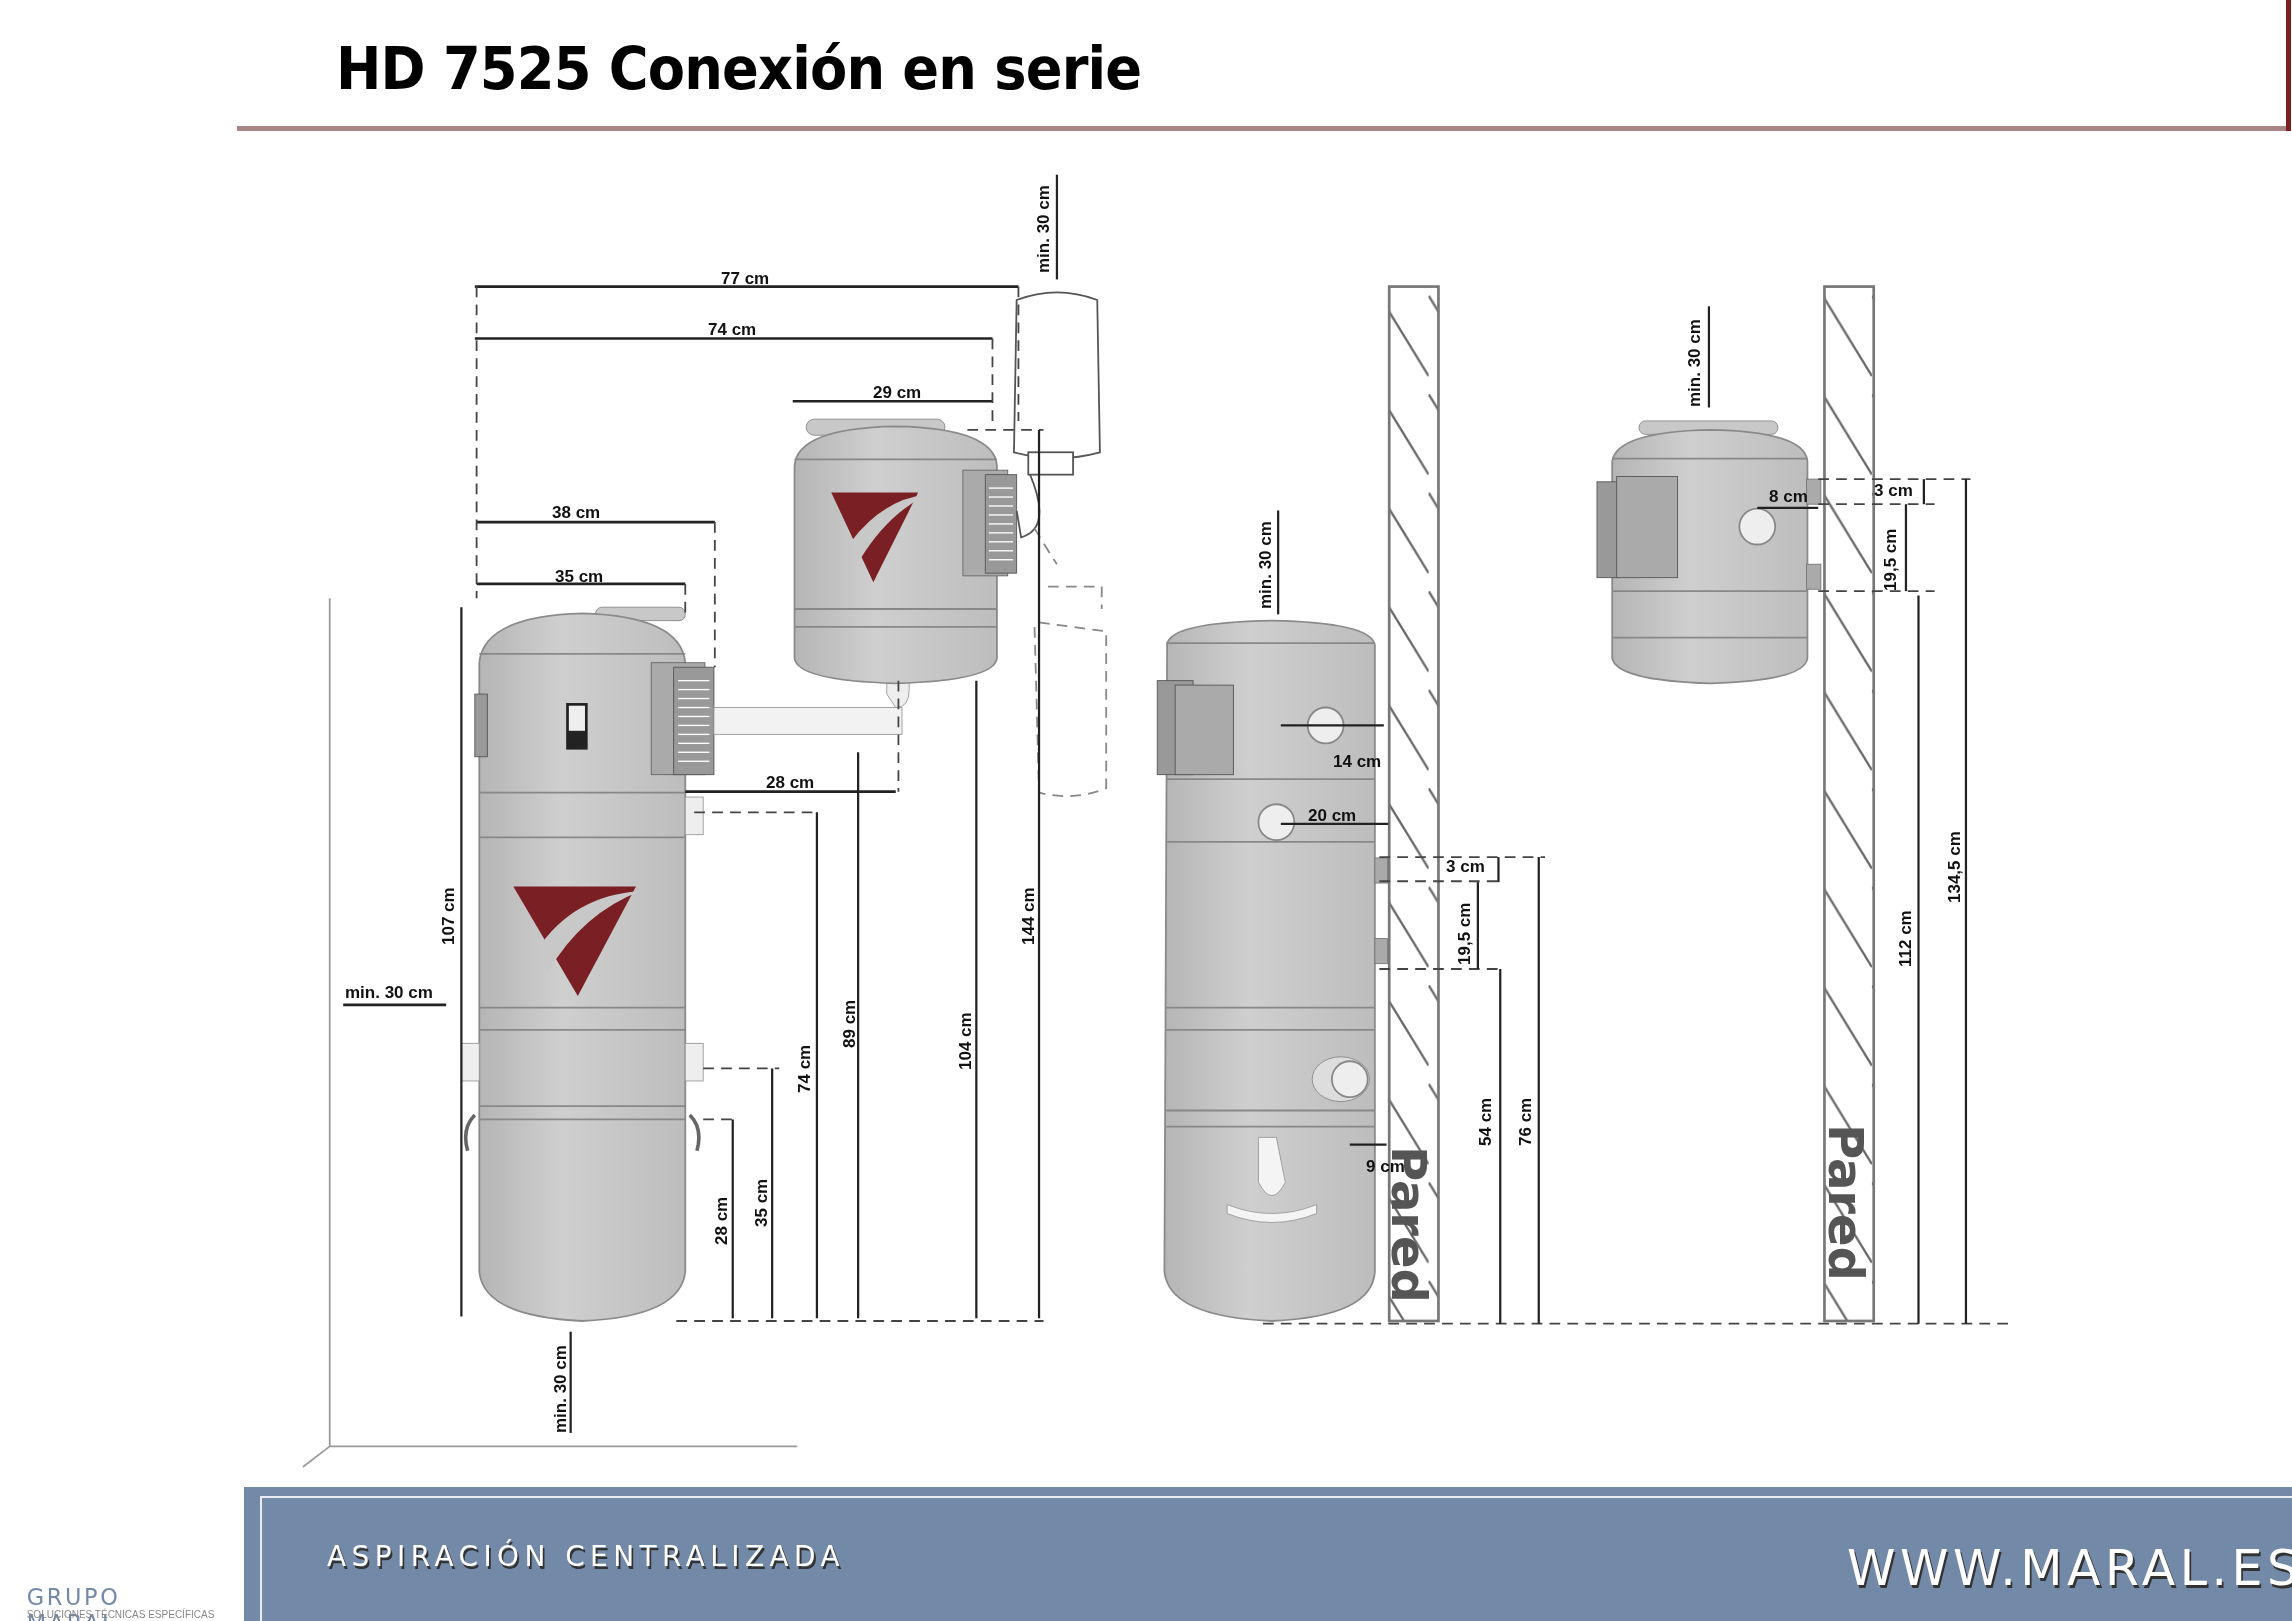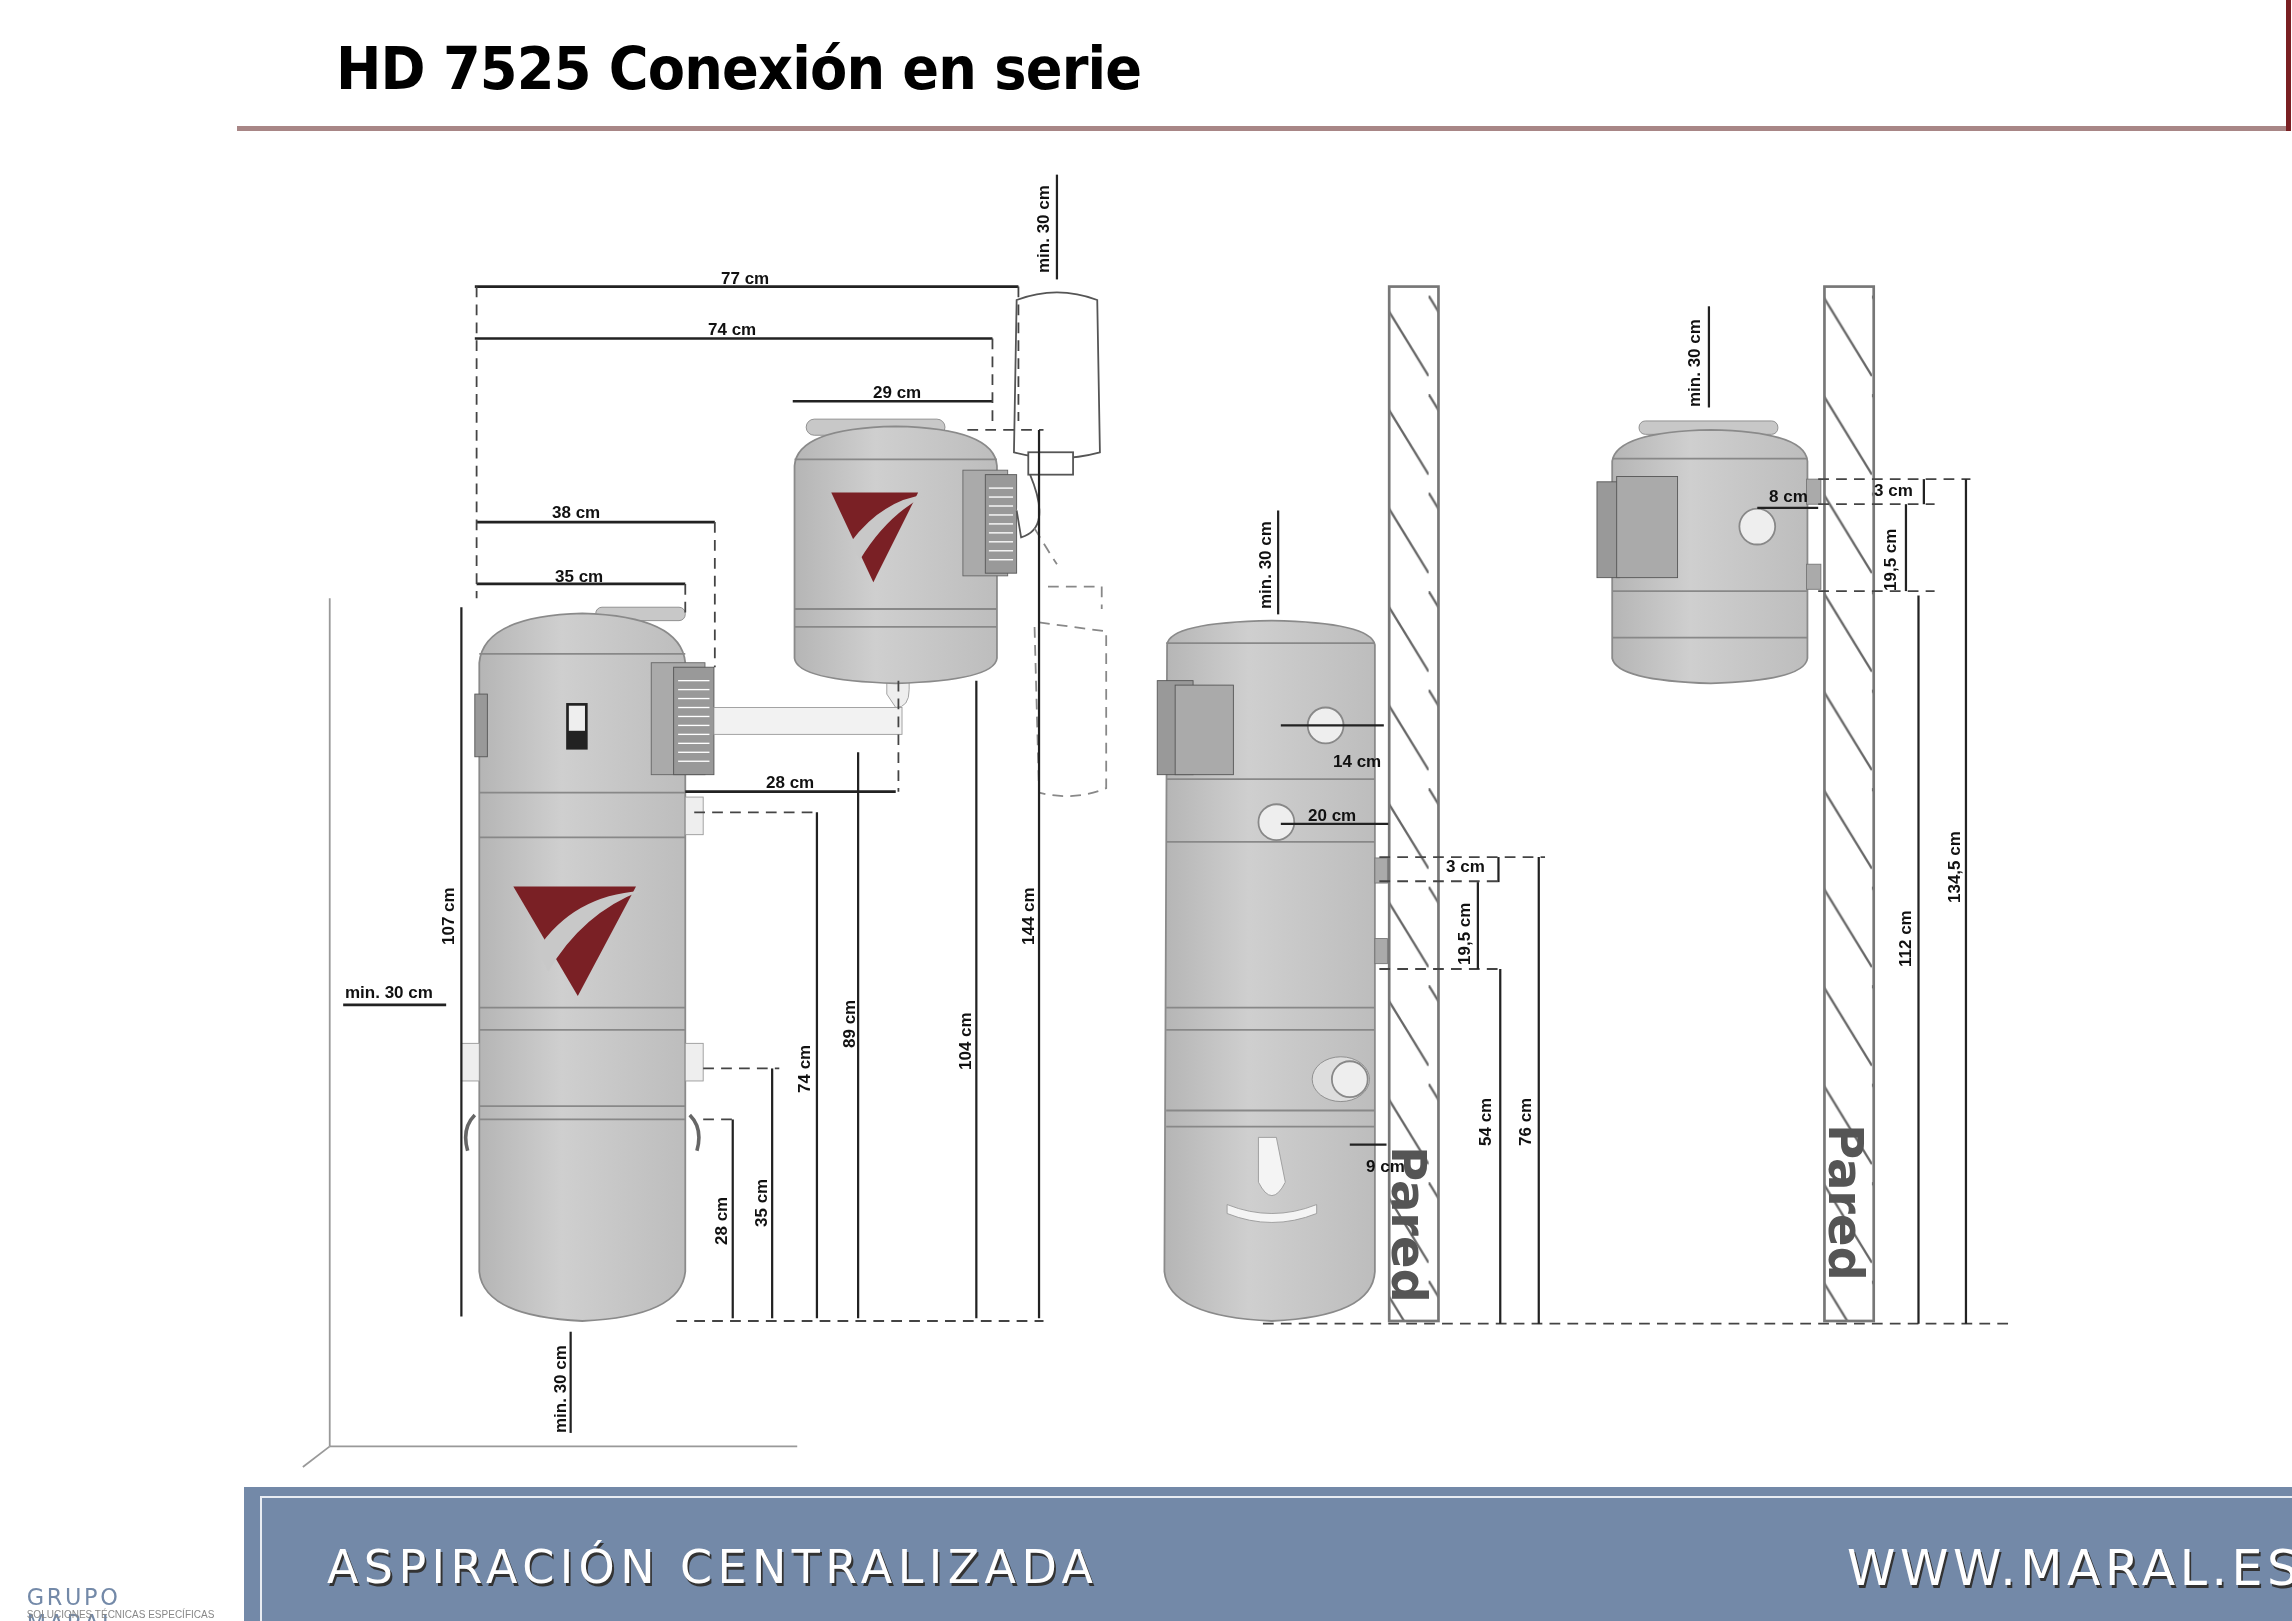--- a/index.html
+++ b/index.html
@@ -3,21 +3,21 @@
 <meta charset="utf-8">
 <style>
   html,body{margin:0;padding:0;background:#fff;}
   body{width:2293px;height:1621px;position:relative;overflow:hidden;font-family:"Liberation Sans",sans-serif;}
   .abs{position:absolute;}
   #title{left:336px;top:34px;font-size:59px;font-weight:bold;color:#000;font-family:"DejaVu Sans",sans-serif;letter-spacing:-0.9px;transform:scaleX(0.92);transform-origin:left top;}
   #header-rule{left:237px;top:126px;width:2051px;height:4.5px;background:#a88686;}
   #header-rule-right{left:2286px;top:0;width:4.5px;height:131px;background:#7a1f22;}
   #footer-band{left:244px;top:1487px;width:2049px;height:134px;background:#7389a8;}
   #footer-inner{left:260px;top:1496px;width:2033px;height:125px;border-top:2.7px solid #e9edf3;border-left:2.7px solid #e9edf3;box-sizing:border-box;}
-  #footer-left{left:327px;top:1540px;font-size:46px;color:#fff;letter-spacing:5.4px;font-family:"DejaVu Sans",sans-serif;text-shadow:1.8px 2.7px 0 #333;}
+  #footer-left{left:327px;top:1540px;font-size:28px;color:#fff;letter-spacing:5.4px;font-family:"DejaVu Sans",sans-serif;text-shadow:1.8px 2.7px 0 #333;}
   #footer-right{left:1847px;top:1540px;font-size:49px;color:#fff;letter-spacing:4.5px;font-family:"DejaVu Sans",sans-serif;text-shadow:1.8px 2.7px 0 #333;}
   #logo{left:16px;top:1491px;width:202px;height:130px;}
   .logo-gm{position:absolute;left:10.7px;top:0;font-size:107px;font-weight:bold;line-height:99px;letter-spacing:-5.4px;font-family:"DejaVu Sans",sans-serif;}
   .logo-g{color:#6d6e70;}
   .logo-m{color:#7389a8;}
   .logo-name{position:absolute;left:10.7px;top:93px;font-size:22.4px;color:#7389a8;letter-spacing:2.7px;font-family:"DejaVu Sans",sans-serif;}
   .logo-sub{position:absolute;left:10.7px;top:118px;font-size:10px;color:#888;white-space:nowrap;}
   .dim{position:absolute;font-weight:bold;font-size:17px;color:#111;white-space:nowrap;font-family:"Liberation Sans",sans-serif;}
   .vdim{transform:rotate(-90deg);transform-origin:left top;}
   .pared{position:absolute;font-size:48px;font-weight:bold;color:#555;transform:rotate(90deg);transform-origin:left top;font-family:"DejaVu Sans",sans-serif;}

